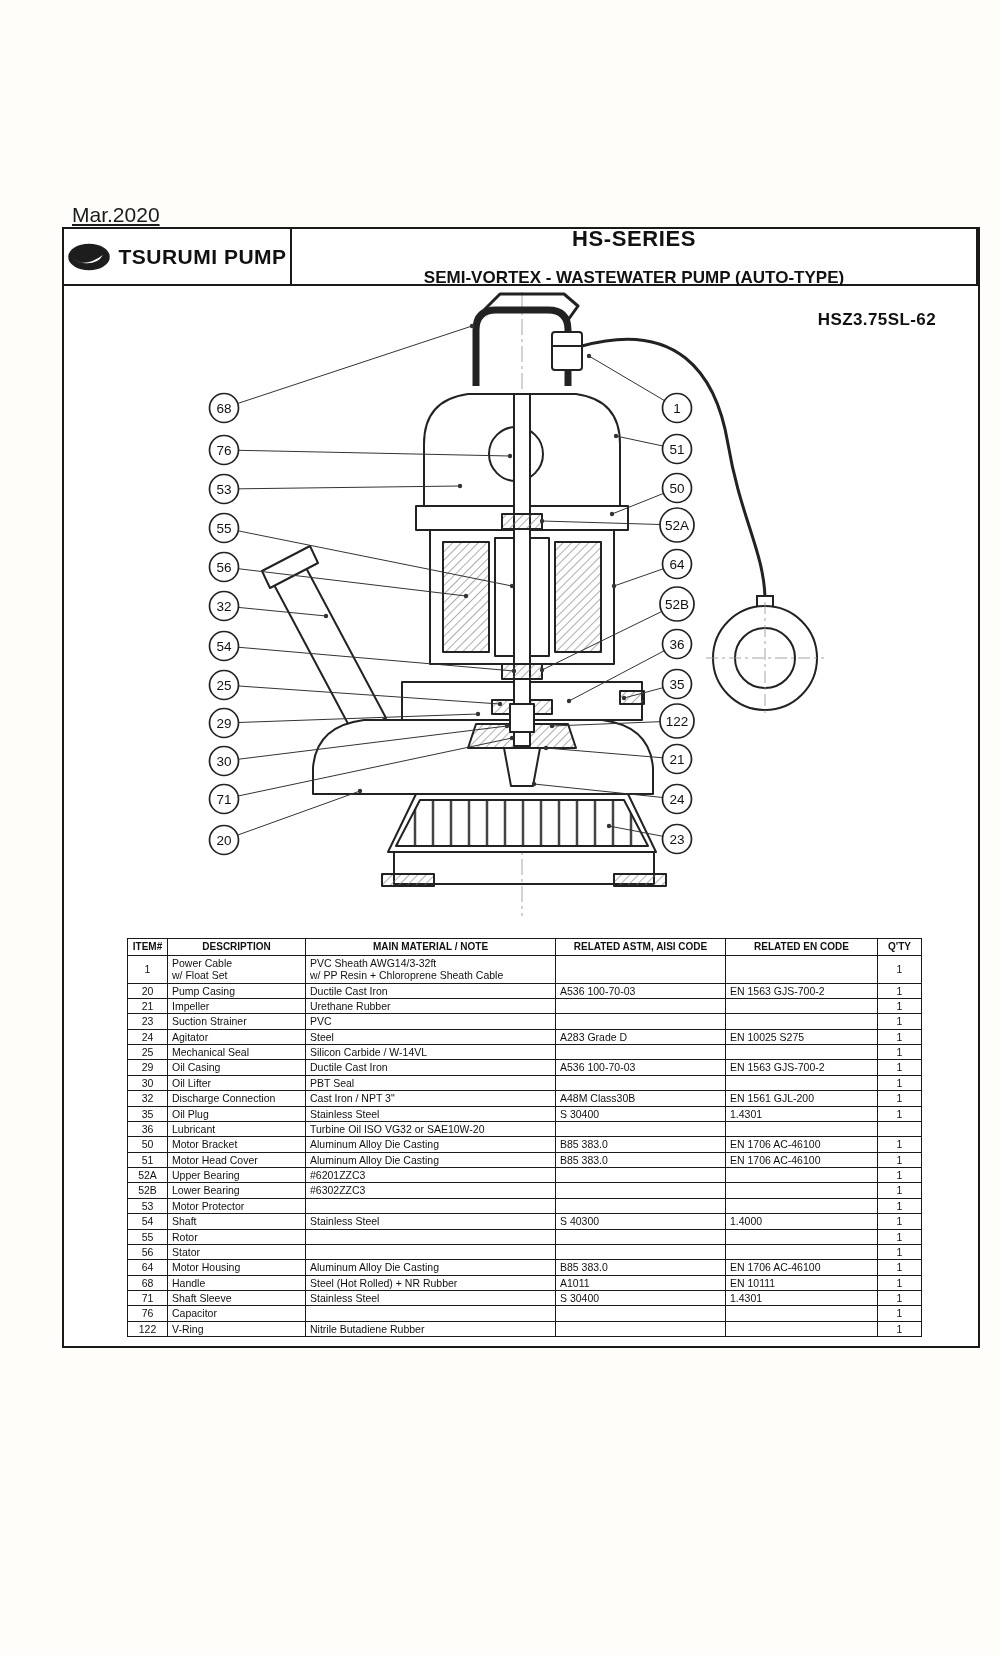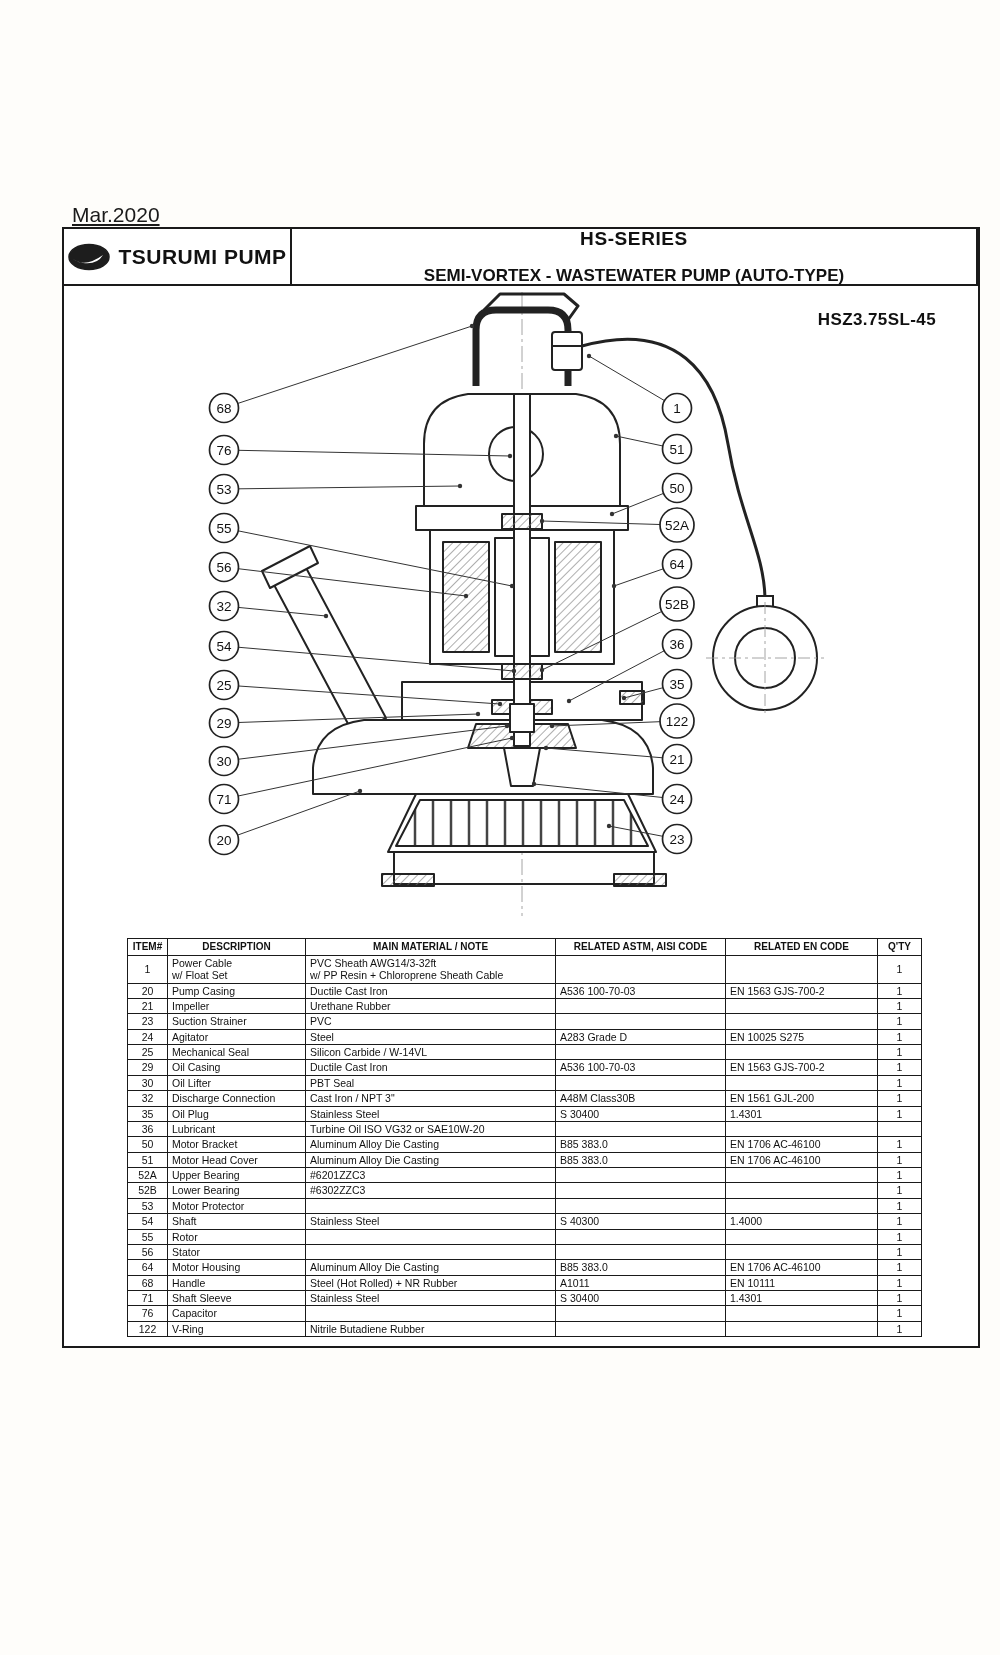--- a/index.html
+++ b/index.html
@@ -28,21 +28,21 @@
     display: flex; align-items: center; justify-content: center; gap: 7px;
   }
   .brand {
     font-weight: bold; font-size: 21px; letter-spacing: 0.5px;
     font-family: "Liberation Sans", sans-serif; white-space: nowrap;
   }
   .title-cell {
     flex: 1; border-right: 2px solid #1a1a1a;
     display: flex; flex-direction: column; align-items: center; justify-content: center;
   }
-  .series { font-size: 19px; font-weight: bold; letter-spacing: 0.6px; }
+  .series { font-size: 22px; font-weight: bold; letter-spacing: 0.6px; }
   .subtitle { font-size: 17px; font-weight: bold; margin-top: 16px; white-space: nowrap; }
   .view-cell { width: 178px; display: flex; align-items: center; justify-content: center; }
   .view-label {
     font-family: "Liberation Serif", serif; font-variant: small-caps;
     font-weight: bold; font-size: 23px; letter-spacing: 0.5px;
   }
 
   
   .diagram { position: relative; height: 652px; background: #fff; }
   .diagram-svg { position: absolute; left: 0; top: 0; }
@@ -252,21 +252,21 @@
             <text x="613" y="439.5" text-anchor="middle" font-size="13.5" font-family="&quot;Liberation Sans&quot;, sans-serif" fill="#111">122</text>
             <circle cx="613" cy="473" r="14.5" fill="#fff" stroke="#222" stroke-width="1.7"></circle>
             <text x="613" y="477.5" text-anchor="middle" font-size="13.5" font-family="&quot;Liberation Sans&quot;, sans-serif" fill="#111">21</text>
             <circle cx="613" cy="513" r="14.5" fill="#fff" stroke="#222" stroke-width="1.7"></circle>
             <text x="613" y="517.5" text-anchor="middle" font-size="13.5" font-family="&quot;Liberation Sans&quot;, sans-serif" fill="#111">24</text>
             <circle cx="613" cy="553" r="14.5" fill="#fff" stroke="#222" stroke-width="1.7"></circle>
             <text x="613" y="557.5" text-anchor="middle" font-size="13.5" font-family="&quot;Liberation Sans&quot;, sans-serif" fill="#111">23</text>
           </g>
       </svg>
 
-      <div class="model">HSZ3.75SL-45</div>
+      <div class="model">HSZ3.75SL-62</div>
     </div>
 
     <div class="parts">
       <table class="parts-table">
         <colgroup>
           <col style="width:40px">
             <col style="width:138px">
             <col style="width:250px">
           <col style="width:170px">
             <col style="width:152px">

